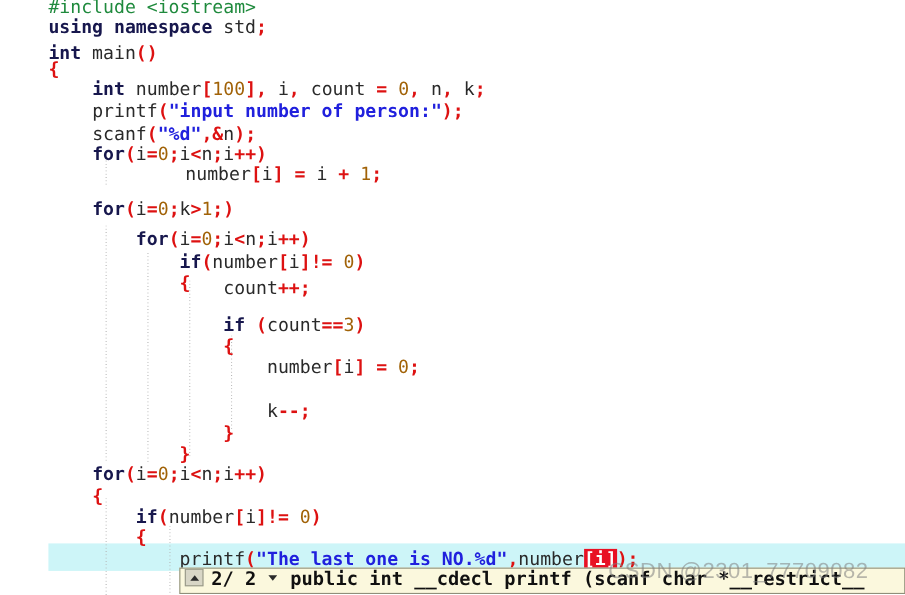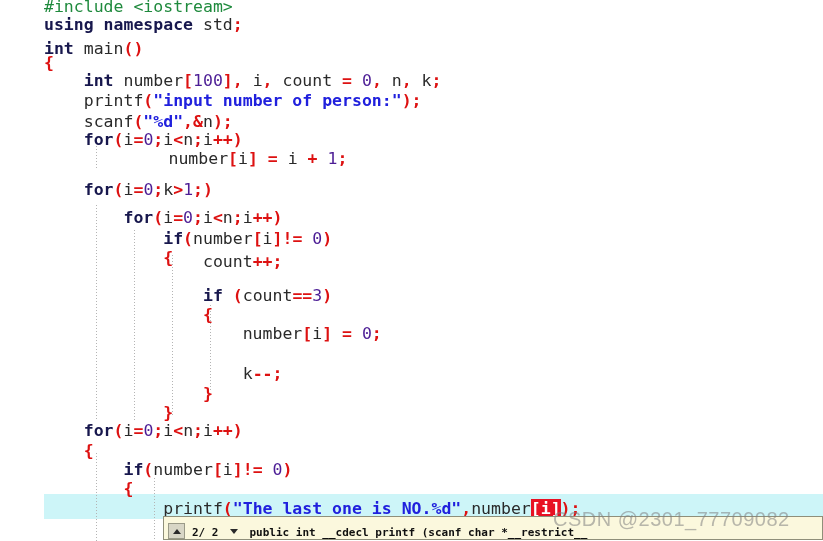--- a/index.html
+++ b/index.html
@@ -51,39 +51,39 @@
     background-image: linear-gradient(to bottom, #b4b4b4 0px, #b4b4b4 1px, transparent 1px, transparent 3px);
     background-size: 1px 3px;
     background-repeat: repeat-y;
   }
 
   
   .t-pre   { color: #1f8a3d; }            
   .t-kw    { color: #17174d; font-weight: bold; }  
   .t-plain { color: #2a2a2a; }            
   .t-punc  { color: #dd1111; font-weight: bold; }  
-  .t-num   { color: #4c1d95; }            
+  .t-num   { color: #a16207; }            
   .t-str   { color: #2020dd; font-weight: bold; }  
   .t-brace { color: #dd1111; font-weight: bold; }
   .t-sel   { background: #e81123; color: #ffffff; font-weight: bold; }
 
   
   #intellisense-tooltip {
     position: absolute;
     left: 163px;
     top: 516px;
     height: 24px;
     width: 660px;
     background: #fbf8dd;
     border: 1px solid #8f8f7a;
     box-sizing: border-box;
     display: flex;
-    align-items: flex-end;
+    align-items: flex-start;
     font-family: "DejaVu Sans Mono", "Liberation Mono", monospace;
-    font-size: 11px;
+    font-size: 17px;
     color: #101010;
     overflow: hidden;
   }
   .tt-arrow-btn {
     width: 17px;
     height: 16px;
     margin-left: 4px;
     background: #d8d6c6;
     border: 1px solid #9a9a88;
     box-sizing: border-box;

